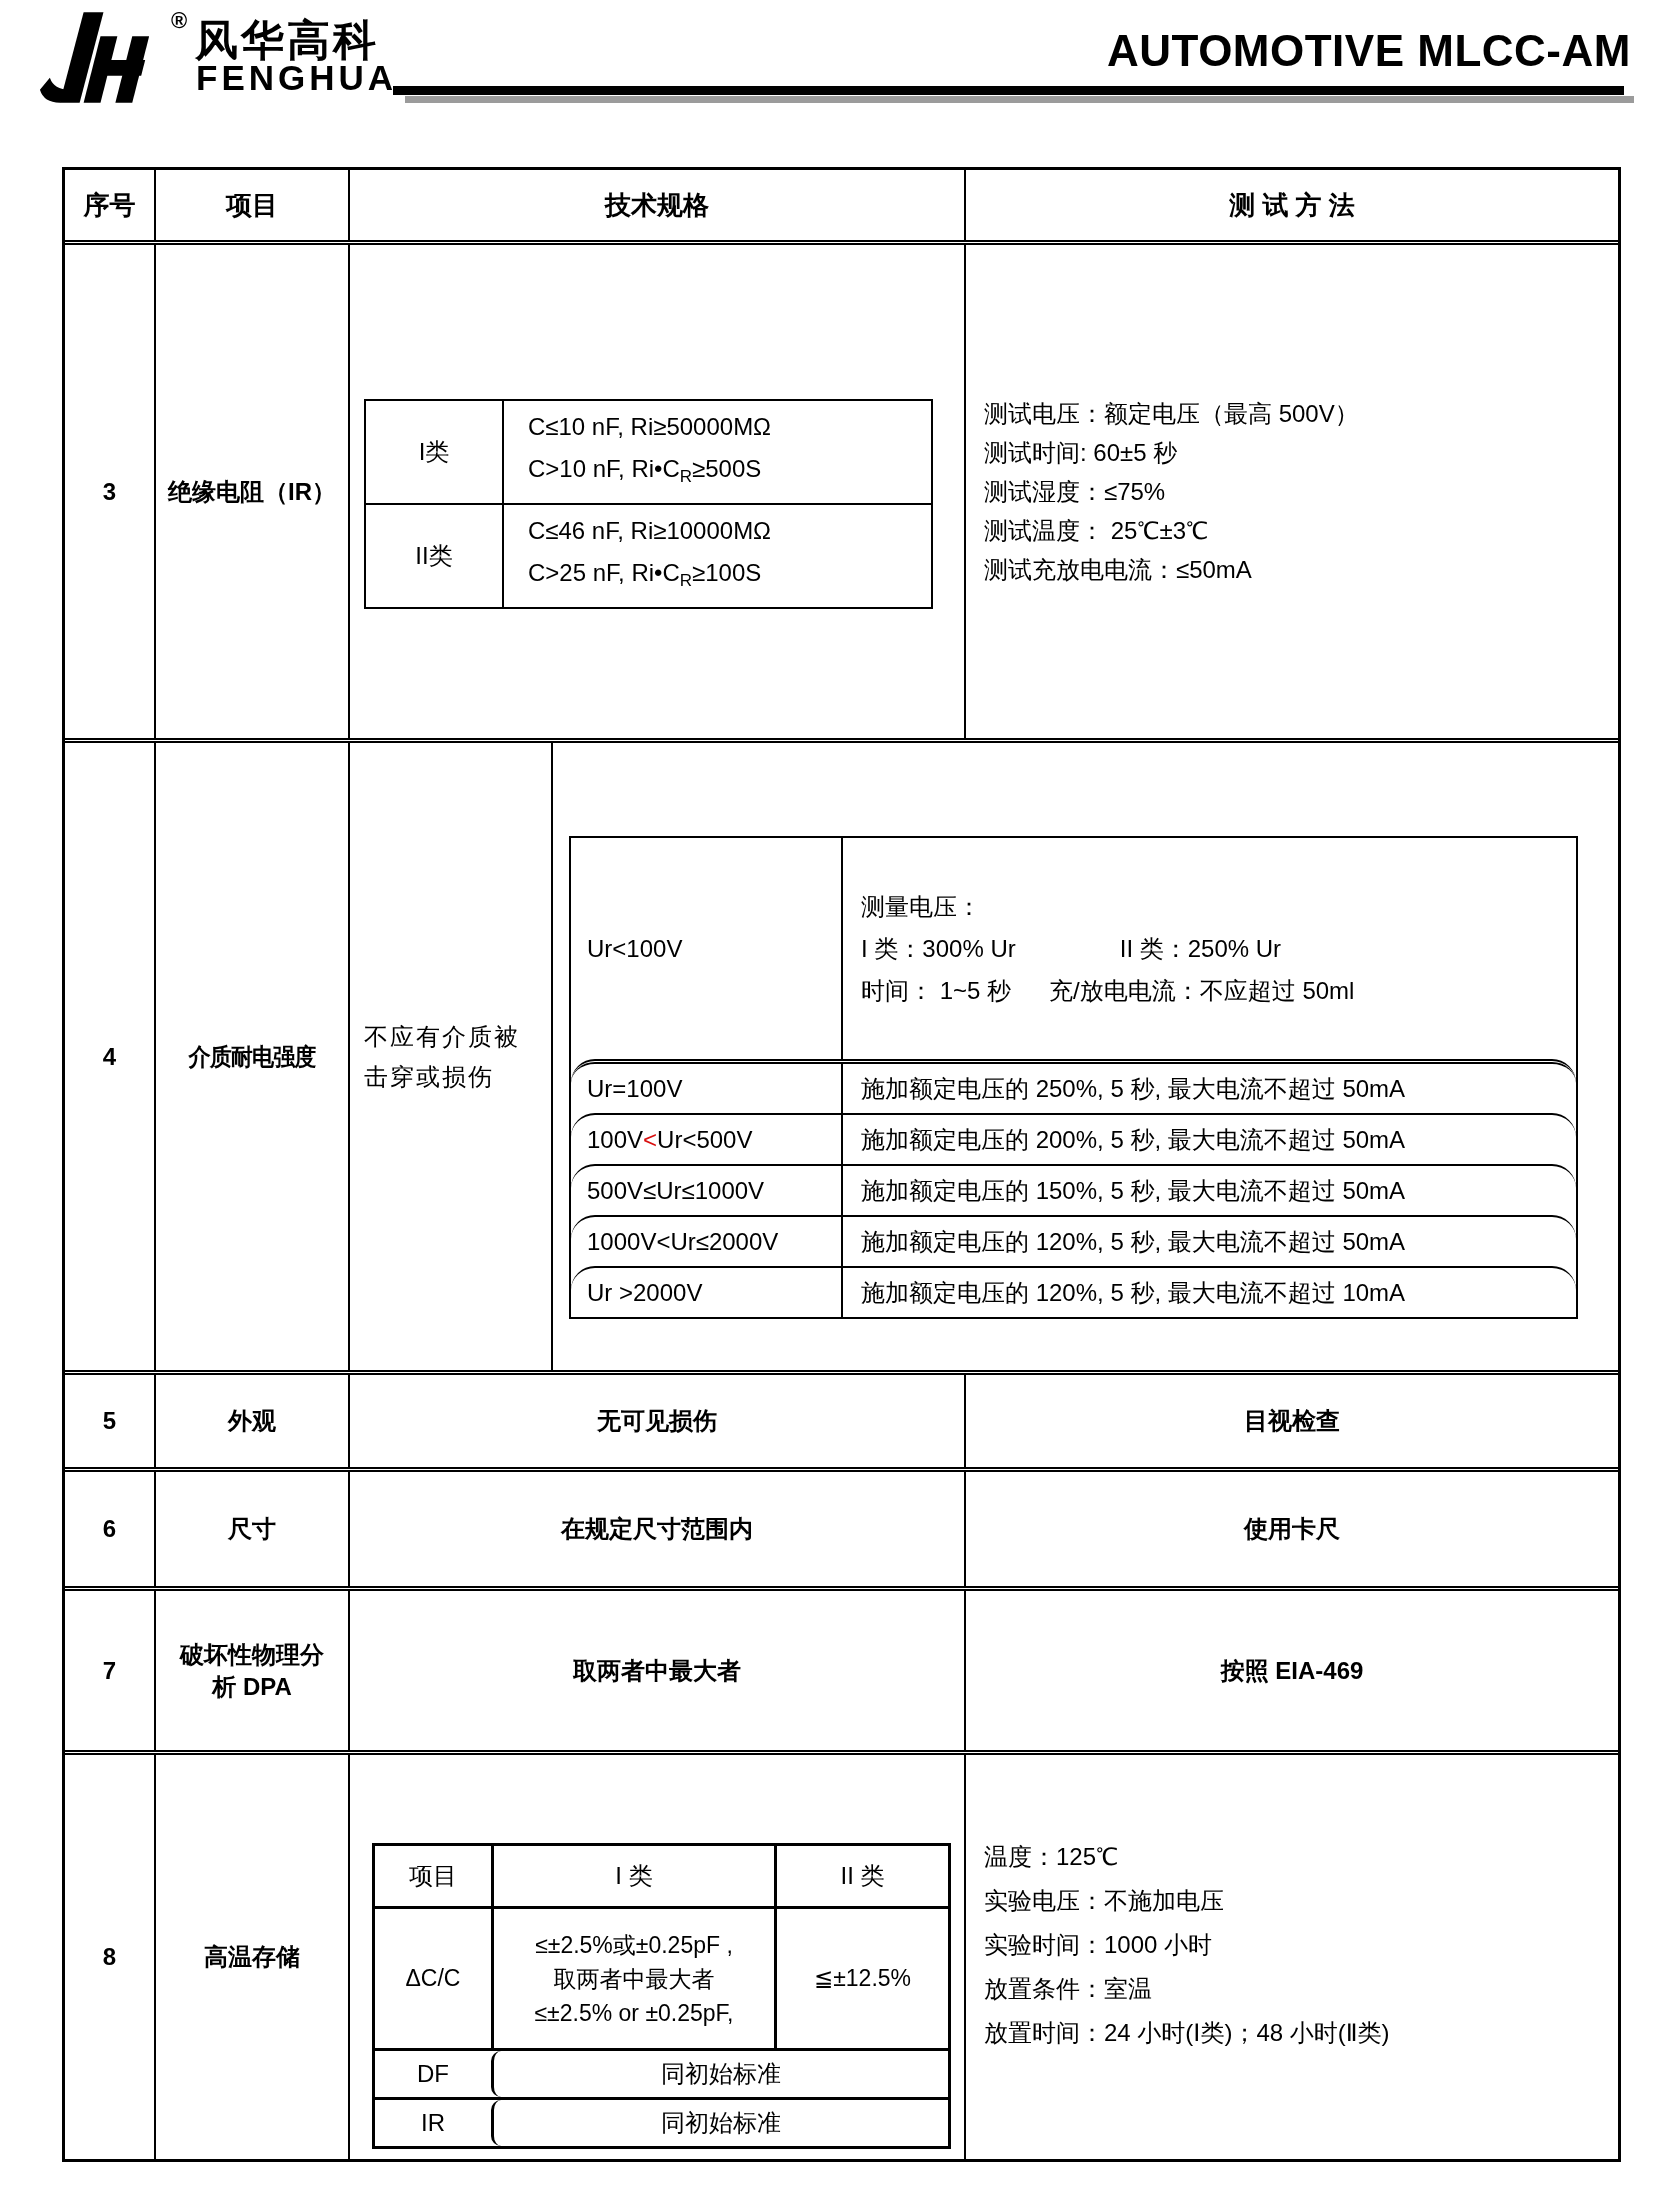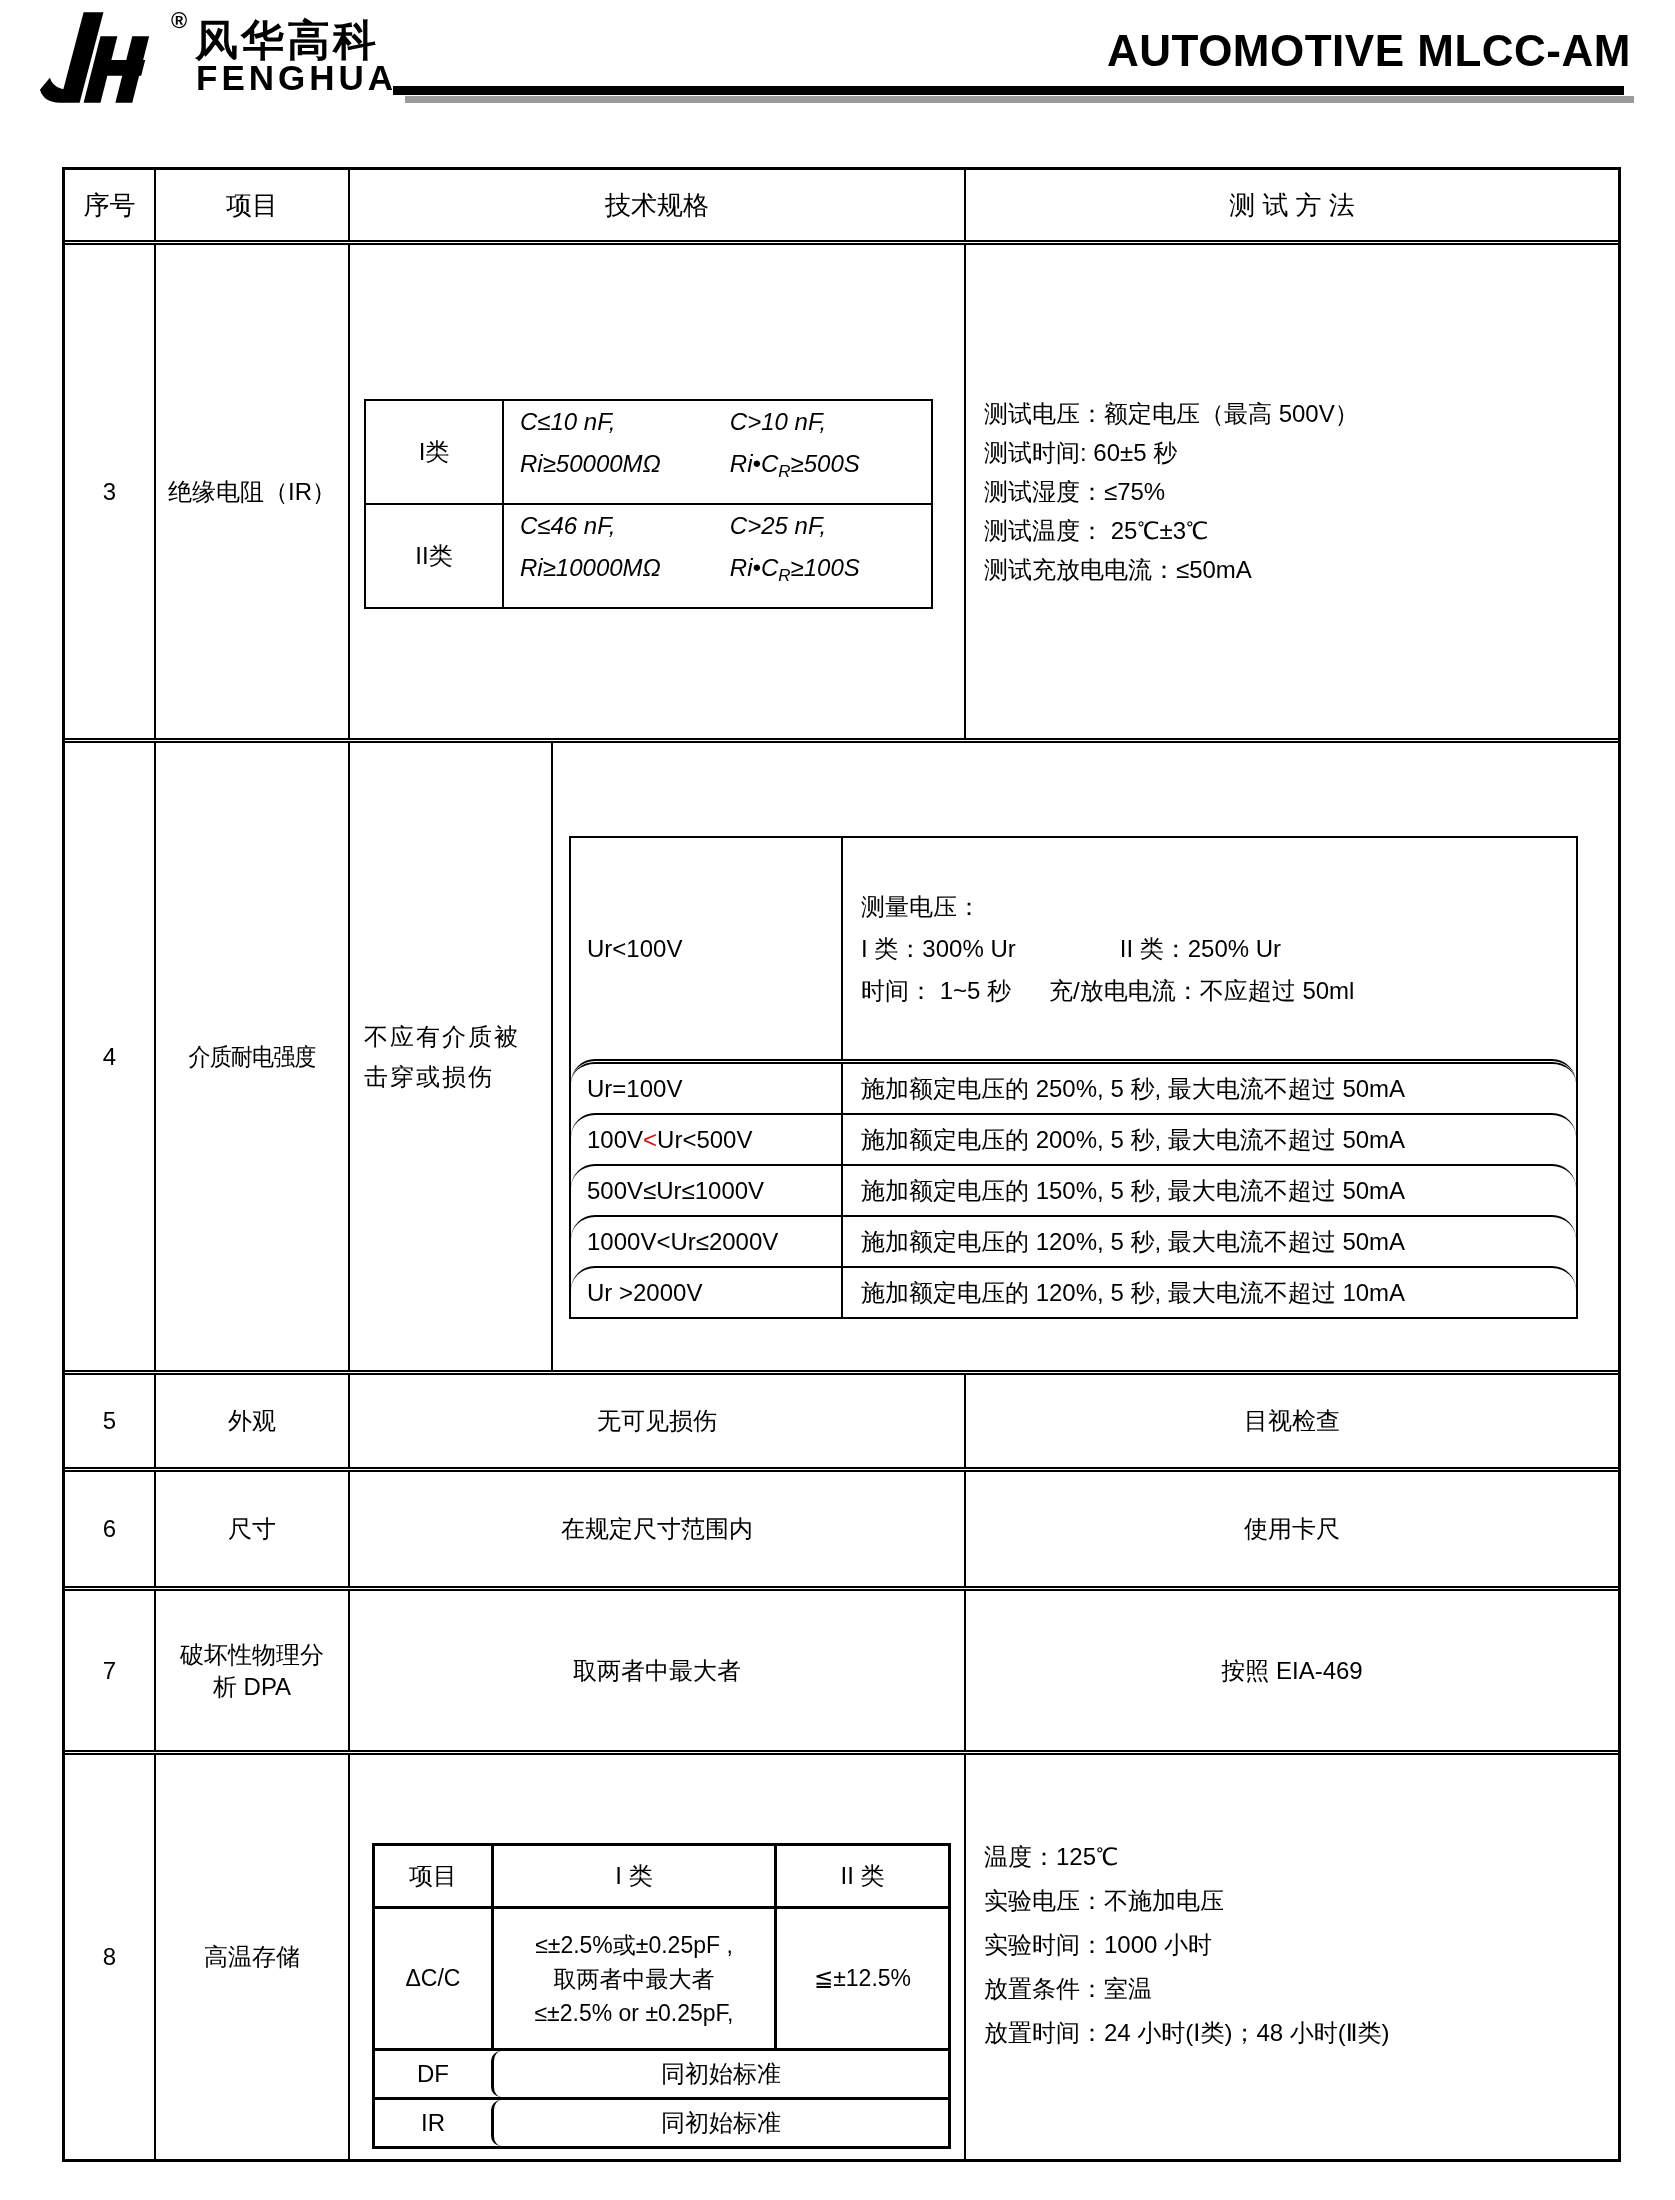--- a/index.html
+++ b/index.html
@@ -21,30 +21,30 @@
   .tr { display:flex; }
   .tr + .tr { border-top:5px double #000; }
   .td { border-left:2px solid #000; position:relative; box-sizing:border-box; }
   .td:first-child { border-left:none; }
   .c-no   { width:89px; }
   .c-item { width:194px; }
   .c-spec { width:616px; }
   .c-meth { flex:1; }
   .c-note { width:203px; }
   .c-merged { flex:1; }
-  .center { display:flex; align-items:center; justify-content:center; text-align:center; }
+  .center { display:flex; align-items:center; justify-content:center; text-align:center;font-weight:bold; }
   .head .td { font-size:26px; }
   .prelines { white-space:pre-line; }
 
   
   .it3 { position:absolute; left:14px; top:154px; width:565px; border:2px solid #000; }
   .it3 .r { display:flex; height:102px; }
   .it3 .r + .r { border-top:2px solid #000; }
   .it3 .lab { width:136px; display:flex; align-items:center; justify-content:center; }
-  .it3 .val { flex:1; border-left:2px solid #000; display:flex; flex-direction:row; justify-content:center; padding-left:16px; line-height:42px;font-style:italic; }
+  .it3 .val { flex:1; border-left:2px solid #000; display:flex; flex-direction:column; justify-content:center; padding-left:24px; line-height:42px; }
   .sub { font-size:17px; vertical-align:-5px; }
 
   
   .meth-block3 { display:flex; flex-direction:column; justify-content:center; height:100%; padding-left:18px; line-height:39px; }
   .meth-block8 { padding:80px 0 0 18px; line-height:44px; }
 
   
   .note-cell { display:flex; align-items:center; padding-left:14px; line-height:40px; letter-spacing:2px; }
   .squeeze { letter-spacing:-1px; transform:scaleX(0.92); }
   .it4 { position:absolute; left:16px; top:93px; width:1005px; border:2px solid #000; }

